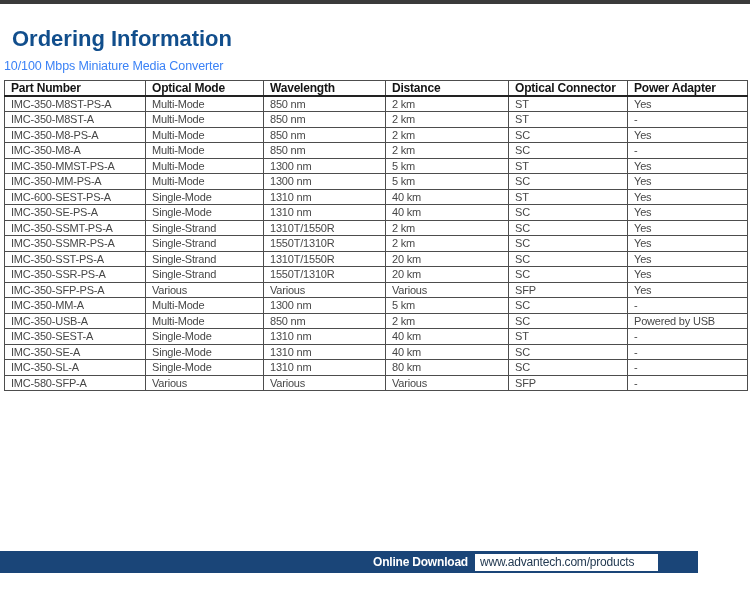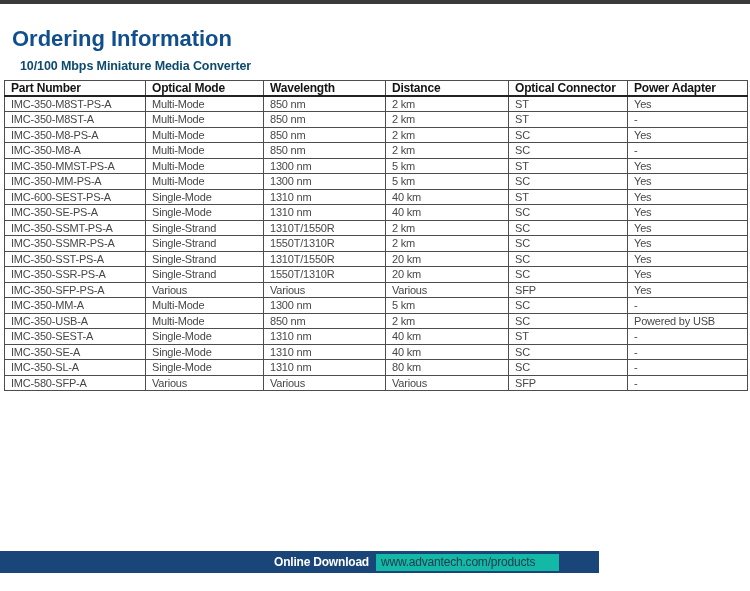--- a/index.html
+++ b/index.html
@@ -23,23 +23,23 @@
     background: var(--top_bar);
   }
   .page-title {
     position: absolute; left: 4px; top: 26px;
     font-size: 22px; font-weight: bold;
     color: var(--title_blue);
     letter-spacing: 0px;
     margin-left: 8px;
   }
   .section-subtitle {
-    position: absolute; left: 20px; top: 59px;
-    font-size: 12.5px; font-weight: bold;
-    color: #0c4a6e;
+    position: absolute; left: 4px; top: 59px;
+    font-size: 12.5px; font-weight: normal;
+    color: #3b82f6;
     letter-spacing: -0.1px;
   }
   table.ordering {
     position: absolute; left: 4px; top: 80px;
     width: 743px;
     border-collapse: collapse;
     table-layout: fixed;
   }
   table.ordering col.c0 { width: 141px; }
   table.ordering col.c1 { width: 118px; }
@@ -62,32 +62,32 @@
     color: #141414;
     border-bottom: 2px solid #222222;
     margin-top: 48px;
   }
   table.ordering td {
     font-size: 11px; font-weight: normal;
     color: var(--cell_text);
   }
   .footer-bar {
     position: absolute; left: 0; top: 551px;
-    width: 599px; height: 22px;
+    width: 698px; height: 22px;
     background: var(--footer_navy);
     display: flex; align-items: center; justify-content: flex-end;
   }
   .download-label {
     color: #ffffff; font-weight: bold; font-size: 12px;
     margin-right: 7px;
     letter-spacing: -0.2px;
   }
   .url-box {
     width: 183px; height: 17px;
-    background: #14b8a6;
+    background: #ffffff;
     display: flex; align-items: center;
     padding-left: 5px;
     margin-right: 40px;
     font-size: 12px;
     color: #233a52;
     letter-spacing: -0.2px;
   }
 </style>
 </head>
 <body>

